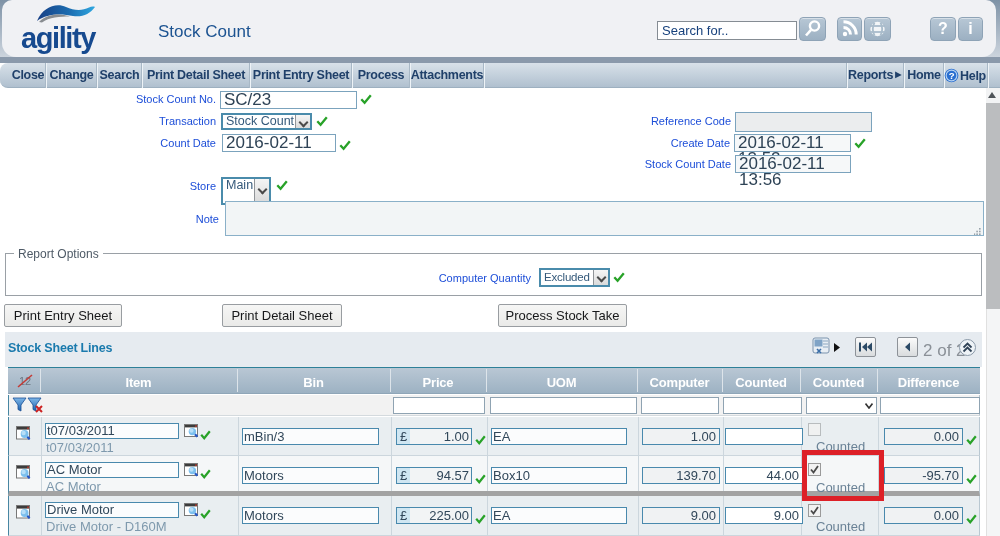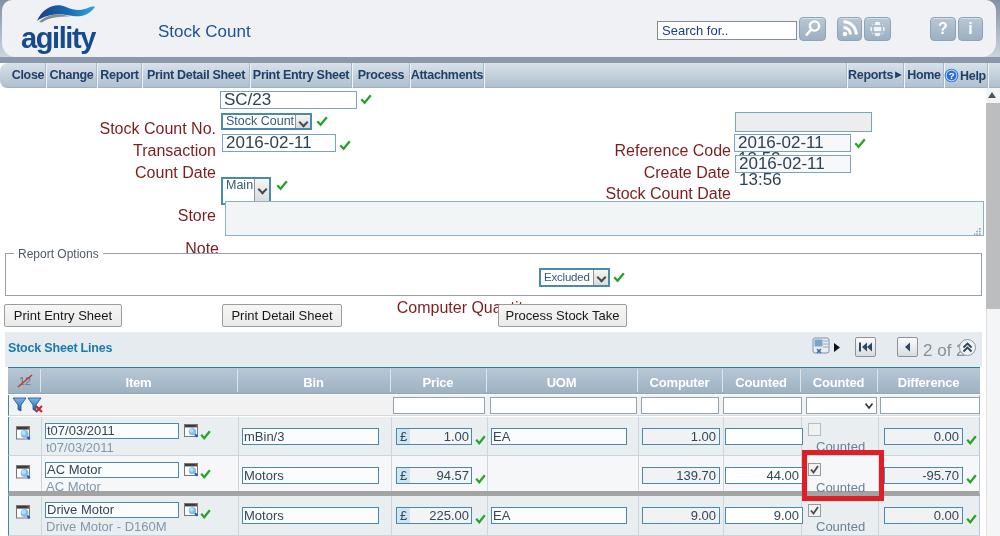--- a/index.html
+++ b/index.html
@@ -12,21 +12,21 @@
 #panel { position:absolute; left:2px; top:0; width:994px; height:57px; background:#f0f1f4; border-radius:10px 10px 14px 14px; }
 #title { position:absolute; left:158px; top:22px; font-size:17px; color:#1c5391; }
 
 #menubar { position:absolute; left:0; top:63px; width:1000px; height:25px; background:linear-gradient(#d8e1e9, #b0c0cf); border-radius:8px 0 0 8px; border-bottom:1px solid #9db0c0; }
 .msep { position:absolute; top:0; width:1px; height:25px; background:#eef3f7; box-shadow:-1px 0 0 #a8b8c6; }
 .mitem { position:absolute; top:4.5px; font-size:12.5px; font-weight:bold; color:#20406a; text-align:center; letter-spacing:-0.3px; white-space:nowrap; }
 
 #searchbox { position:absolute; left:657px; top:21px; width:140px; height:19px; border:1px solid #858c93; background:#fff; font-size:13px; color:#16407c; padding:2px 4px; font-family:"Liberation Sans",sans-serif; }
 .tbtn { position:absolute; top:17px; height:24px; border:1px solid #8ea3b6; border-radius:4px; background:linear-gradient(#b7c7d5,#9cb0c2); box-shadow:inset 0 1px 0 rgba(255,255,255,.45); }
 
-.lbl { position:absolute; font-size:16px; color:#7f1d1d; white-space:nowrap;margin-top:27px; }
+.lbl { position:absolute; font-size:11px; color:#1d4ed8; white-space:nowrap; }
 .inp { position:absolute; border:1px solid #7ba3bd; background:#fff; font-family:"Liberation Sans",sans-serif; font-size:17px; color:#2e4356; padding:0 3px; }
 .sel { position:absolute; border:2px solid #4a8bab; background:#fff; font-size:12.5px; color:#35597a; padding:0 20px 0 3px; white-space:nowrap; overflow:hidden; }
 .sel .ar { position:absolute; right:0; top:0; bottom:0; width:15px; background:linear-gradient(#f5f5f5,#dadada); border-left:1px solid #909498; }
 .sel .ar:after { content:""; position:absolute; left:3.5px; top:28%; width:5px; height:5px; border-left:2px solid #4a4a4a; border-bottom:2px solid #4a4a4a; transform:rotate(-45deg); }
 
 #fs { position:absolute; left:5px; top:253px; width:977px; height:43px; border:1px solid #9aa0a6; }
 #fsleg { position:absolute; left:14px; top:247px; background:#fff; padding:0 4px; font-size:12px; color:#4e5a66; }
 
 .btn { position:absolute; top:304px; height:23px; border:1px solid #999da1; border-radius:2px; background:linear-gradient(#f6f6f5,#eaeae8); font-size:13px; color:#17181a; text-align:center; line-height:21px; }
 #blueband { position:absolute; left:5px; top:332px; width:977px; height:35px; background:#e6ebf0; }
@@ -84,21 +84,21 @@
   <div class="msep" style="left:250px"></div>
   <div class="msep" style="left:352px"></div>
   <div class="msep" style="left:410px"></div>
   <div class="msep" style="left:484px"></div>
   <div class="msep" style="left:847px"></div>
   <div class="msep" style="left:904px"></div>
   <div class="msep" style="left:944px"></div>
   <div class="msep" style="left:988px"></div>
   <div class="mitem" style="left:5px;width:46px">Close</div>
   <div class="mitem" style="left:46px;width:51px">Change</div>
-  <div class="mitem" style="left:97px;width:45px">Report</div>
+  <div class="mitem" style="left:97px;width:45px">Search</div>
   <div class="mitem" style="left:142px;width:108px">Print Detail Sheet</div>
   <div class="mitem" style="left:250px;width:102px">Print Entry Sheet</div>
   <div class="mitem" style="left:352px;width:58px">Process</div>
   <div class="mitem" style="left:410px;width:74px">Attachments</div>
   <div class="mitem" style="left:845px;width:59px">Reports<span style="font-size:8px;vertical-align:1.5px;margin-left:2px">▶</span></div>
   <div class="mitem" style="left:904px;width:40px">Home</div>
   <div class="mitem" style="left:942px;width:46px"><svg width="15" height="15" viewBox="0 0 14 14" style="vertical-align:-3px;margin-right:1px">
         <circle cx="7" cy="7" r="6.4" fill="#2a6fd0"></circle>
         <circle cx="7" cy="7" r="5" fill="none" stroke="#bcd6f2" stroke-width="1"></circle>
         <text x="7" y="10.5" text-anchor="middle" font-size="9" font-weight="bold" fill="#fff" font-family="Liberation Sans">?</text>
@@ -357,20 +357,21 @@
       </svg></div>
   <div class="sub" style="left:37px;top:23px;">AC Motor</div>
   <div class="cell-inp" style="left:233px;top:11px;width:137px;height:17px;line-height:15px;">Motors</div>
   <div class="cell-inp" style="left:387px;top:11px;width:76px;height:17px;padding:0;background:#f2f4f5;">
       <span class="cur">£</span>
       <span class="pv">94.57</span>
     </div>
   <div class="ckx" style="left:466px;top:14px"><svg width="11" height="10" viewBox="0 0 11 10">
         <path d="M1.2,4.8 L4.2,8.2 L9.8,1.2" fill="none" stroke="#28a228" stroke-width="2.2"></path>
       </svg></div>
+  <div class="cell-inp" style="left:482px;top:11px;width:136px;height:17px;line-height:15px;">Box10</div>
   <div class="cell-inp num" style="left:633px;top:11px;width:78px;height:17px;line-height:15px;">139.70</div>
   <div class="cell-inp num" style="left:716px;top:11px;width:78px;height:17px;line-height:15px;background:#fff;">44.00</div>
   <svg class="abs" style="left:799px;top:7px" width="13" height="13" viewBox="0 0 13 13">
       <rect x="0.5" y="0.5" width="12" height="12" fill="#f2f2f2" stroke="#9a9a9a"></rect>
       <path d="M3,6.5 L5.5,9.5 L10,3" stroke="#4a4a4a" stroke-width="1.8" fill="none"></path>
     </svg>
   <div class="clbl" style="left:807px;top:24px;">Counted</div>
   <div class="cell-inp num" style="left:875px;top:11px;width:79px;height:17px;line-height:15px;">-95.70</div>
   <div class="ckx" style="left:957px;top:14px"><svg width="11" height="10" viewBox="0 0 11 10">
         <path d="M1.2,4.8 L4.2,8.2 L9.8,1.2" fill="none" stroke="#28a228" stroke-width="2.2"></path>

